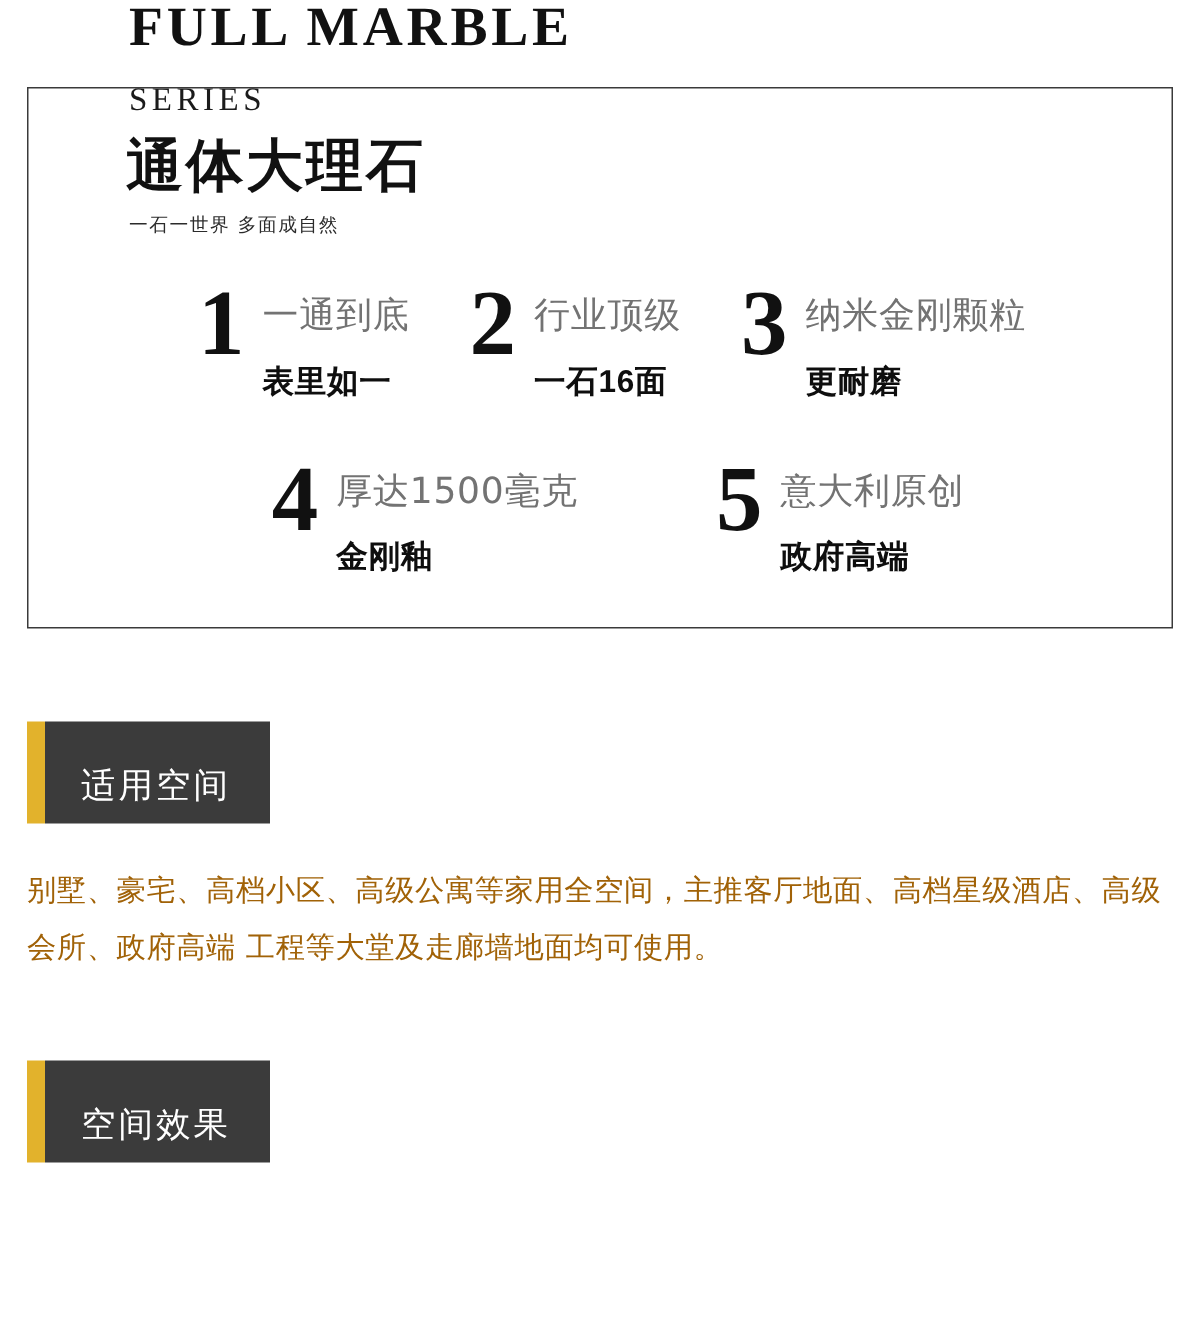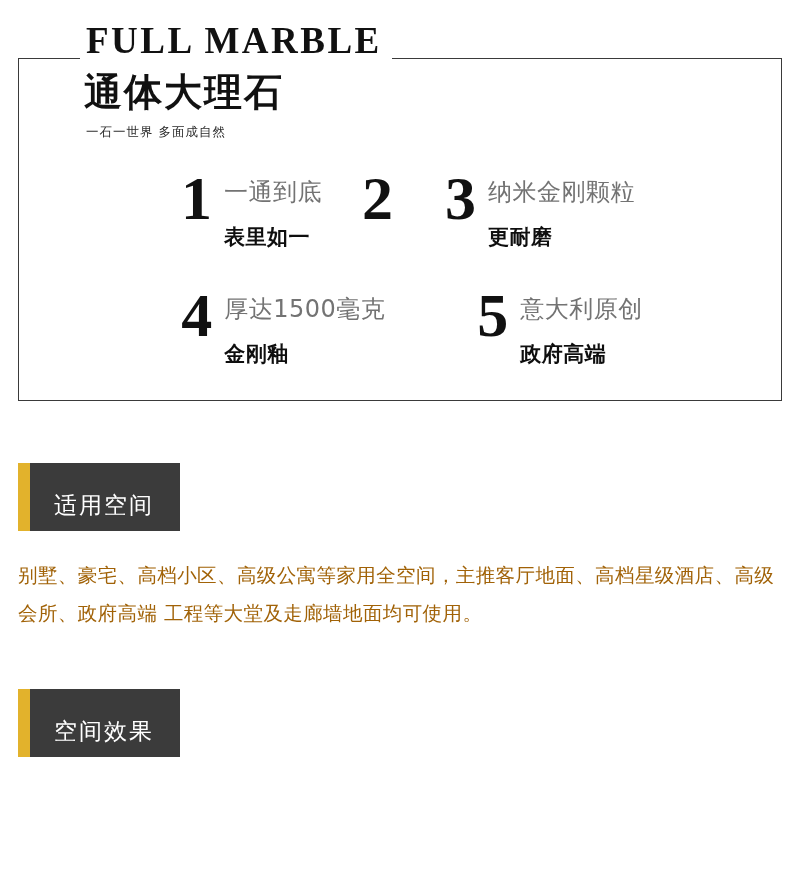--- a/index.html
+++ b/index.html
@@ -12,21 +12,20 @@
     background: #ffffff;
     font-family: "Liberation Sans", sans-serif;
     color: #1a1a1a;
     overflow: hidden;
   }
 
   
   .hero {
     position: relative;
     margin: 0 18px;
-    padding-top: 22px;
   }
   .hero-frame {
     position: absolute;
     left: 0;
     top: 58px;
     right: 0;
     bottom: 0;
     border: 1px solid #3a3a3a;
     box-sizing: border-box;
   }
@@ -162,36 +161,41 @@
 </head>
 <body>
 
 <div class="hero">
   <div class="hero-frame"></div>
   <div class="hero-inner">
 
     <div>
       <div class="title-en">FULL MARBLE</div>
     </div>
+    <div class="title-series">SERIES</div>
     <div class="title-cn">通体大理石</div>
     <div class="title-sub">一石一世界 多面成自然</div>
 
     <div class="features">
 
       <div class="feat-row row-1">
         <div class="feat">
           <div class="feat-num">1</div>
           <div class="feat-text">
             <div class="feat-top">一通到底</div>
             <div class="feat-bottom">表里如一</div>
           </div>
         </div>
 
         <div class="feat">
           <div class="feat-num">2</div>
+          <div class="feat-text">
+            <div class="feat-top">行业顶级</div>
+            <div class="feat-bottom">一石16面</div>
+          </div>
         </div>
 
         <div class="feat">
           <div class="feat-num">3</div>
           <div class="feat-text">
             <div class="feat-top">纳米金刚颗粒</div>
             <div class="feat-bottom">更耐磨</div>
           </div>
         </div>
       </div>

